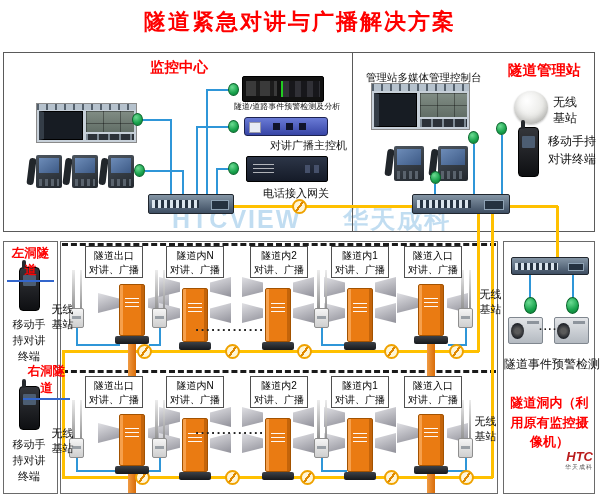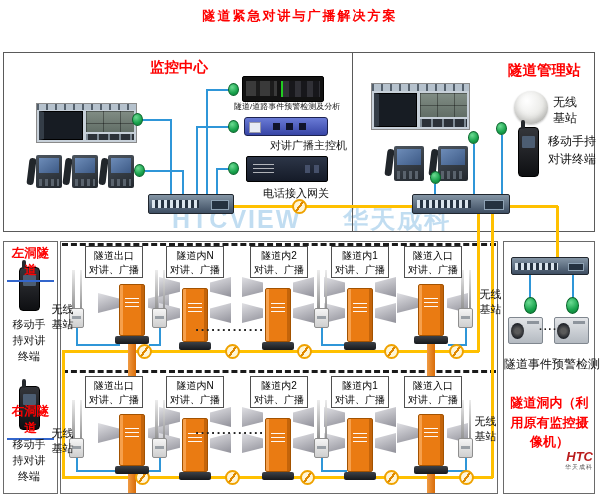--- a/index.html
+++ b/index.html
@@ -124,21 +124,21 @@
   .smallLbl { font-size:11px; line-height:1.35; text-align:center; color:#111; z-index:3; }
   .watermark { font-size:25px; font-weight:bold; color:#9cc9e9; opacity:.62; z-index:0;
     letter-spacing:2px; white-space:nowrap; }
   .dots { font-weight:bold; color:#222; letter-spacing:1px; z-index:2; }
 </style>
 </head>
 <body>
 
 <div id="app">
 
-  <div class="abs ctr red nw" style="left:0;top:7px;width:600px;font-size:13px;letter-spacing:2px;">隧道紧急对讲与广播解决方案</div>
+  <div class="abs ctr red nw" style="left:0;top:7px;width:600px;font-size:22px;letter-spacing:2px;">隧道紧急对讲与广播解决方案</div>
 
   <div class="abs watermark" style="left:172px;top:203px;">
     <span>HTCVIEW</span><span style="display:inline-block;width:42px;"></span><span>华天成科</span>
   </div>
 
   <div class="abs panel" style="left:3px;top:52px;width:592px;height:180px;"></div>
   <div class="abs" style="left:352px;top:52px;width:0;height:180px;border-left:1.6px solid #5a5a5a;"></div>
 
   <div class="abs red nw" style="left:150px;top:58px;font-size:14.5px;">监控中心</div>
   <div class="abs console" style="left:36px;top:103px;width:101px;height:40px;">
@@ -187,20 +187,21 @@
   <div class="abs sw" style="left:412px;top:194px;width:98px;height:20px;"></div>
 
   <div class="abs ly" style="left:234px;top:205px;width:178px;height:3px;"></div>
   <div class="abs node" style="left:292px;top:199px;"></div>
   <div class="abs ly" style="left:510px;top:205px;width:48px;height:3px;"></div>
   <div class="abs ly" style="left:556px;top:206px;width:3px;height:53px;"></div>
   <div class="abs ly" style="left:477px;top:214px;width:3px;height:138px;"></div>
   <div class="abs ly" style="left:491px;top:214px;width:3px;height:264px;"></div>
 
   <div class="abs red nw" style="left:508px;top:61px;font-size:14.5px;">隧道管理站</div>
+  <div class="abs nw" style="left:366px;top:71px;font-size:10.5px;">管理站多媒体管理控制台</div>
   <div class="abs console" style="left:371px;top:83px;width:99px;height:47px;">
     <div class="ct"></div>
     <div class="cl"></div>
     <div class="cr"></div>
     <div class="cb"></div>
   </div>
   <div class="abs phone" style="left:386px;top:146px;width:38px;height:40px;">
       <div class="hs"></div>
       <div class="bd"></div>
     </div>
@@ -216,21 +217,21 @@
   <div class="abs lb" style="left:473px;top:144px;width:2px;height:51px;"></div>
   <div class="abs lb" style="left:501px;top:135px;width:2px;height:60px;"></div>
   <div class="abs gdot" style="left:430px;top:171px;"></div>
   <div class="abs gdot" style="left:468px;top:131px;"></div>
   <div class="abs gdot" style="left:496px;top:122px;"></div>
 
   <div class="abs thinpanel" style="left:3px;top:241px;width:55px;height:253px;"></div>
   <div class="abs sideTitle" style="left:7px;top:245px;width:47px;">左洞隧道</div>
   <div class="abs radio" style="left:19px;top:267px;width:21px;height:44px;"></div>
   <div class="abs smallLbl" style="left:10px;top:317px;width:38px;line-height:1.45;">移动手持对讲终端</div>
-  <div class="abs sideTitle" style="left:7px;top:363px;width:47px;margin-top:40px;">右洞隧道</div>
+  <div class="abs sideTitle" style="left:23px;top:363px;width:47px;">右洞隧道</div>
   <div class="abs radio" style="left:19px;top:386px;width:21px;height:44px;"></div>
   <div class="abs smallLbl" style="left:10px;top:437px;width:38px;line-height:1.45;">移动手持对讲终端</div>
 
   <div class="abs thinpanel" style="left:60px;top:241px;width:438px;height:253px;"></div>
   <div class="abs dash" style="left:62px;top:243px;width:434px;"></div>
   <div class="abs dash" style="left:62px;top:370px;width:434px;"></div>
 
   <div class="abs ly" style="left:62px;top:350px;width:417px;height:3px;"></div>
   <div class="abs ly" style="left:62px;top:476px;width:431px;height:3px;"></div>
   <div class="abs ly" style="left:62px;top:350px;width:3px;height:129px;"></div>

